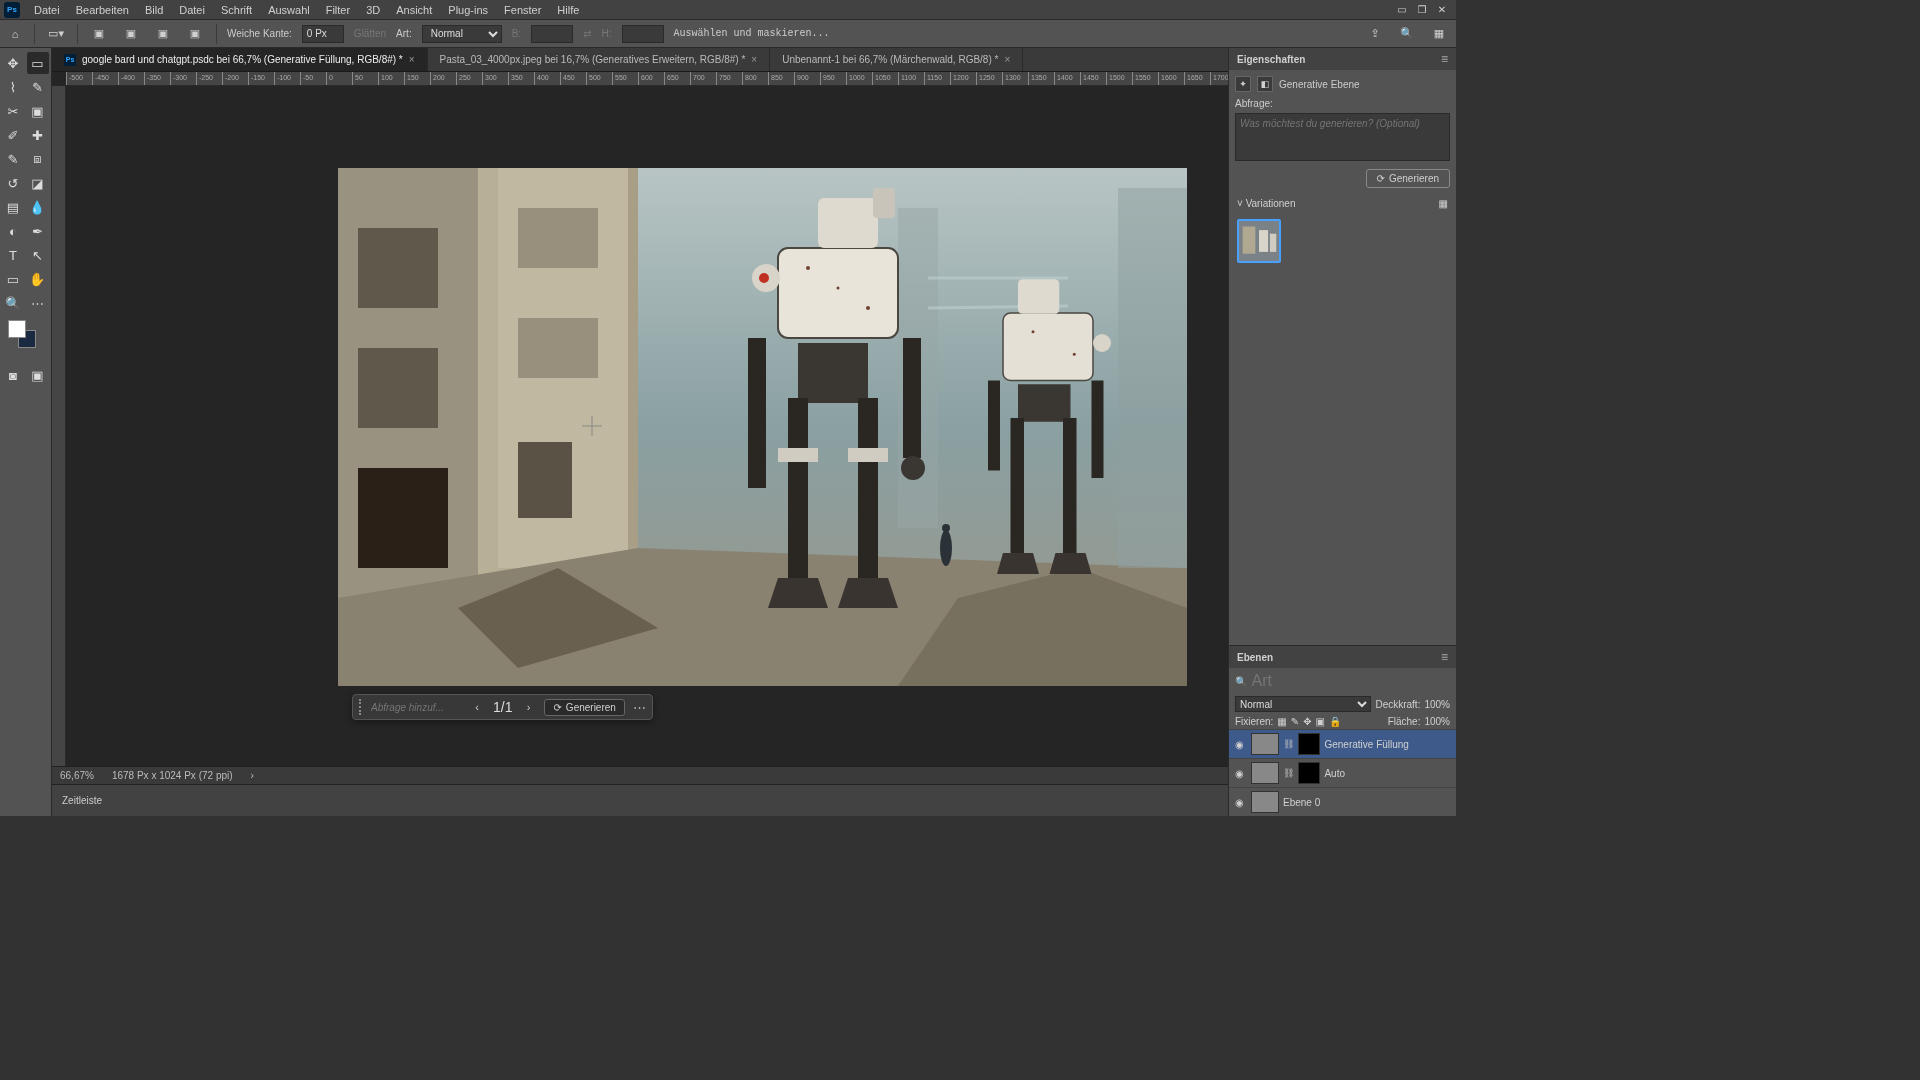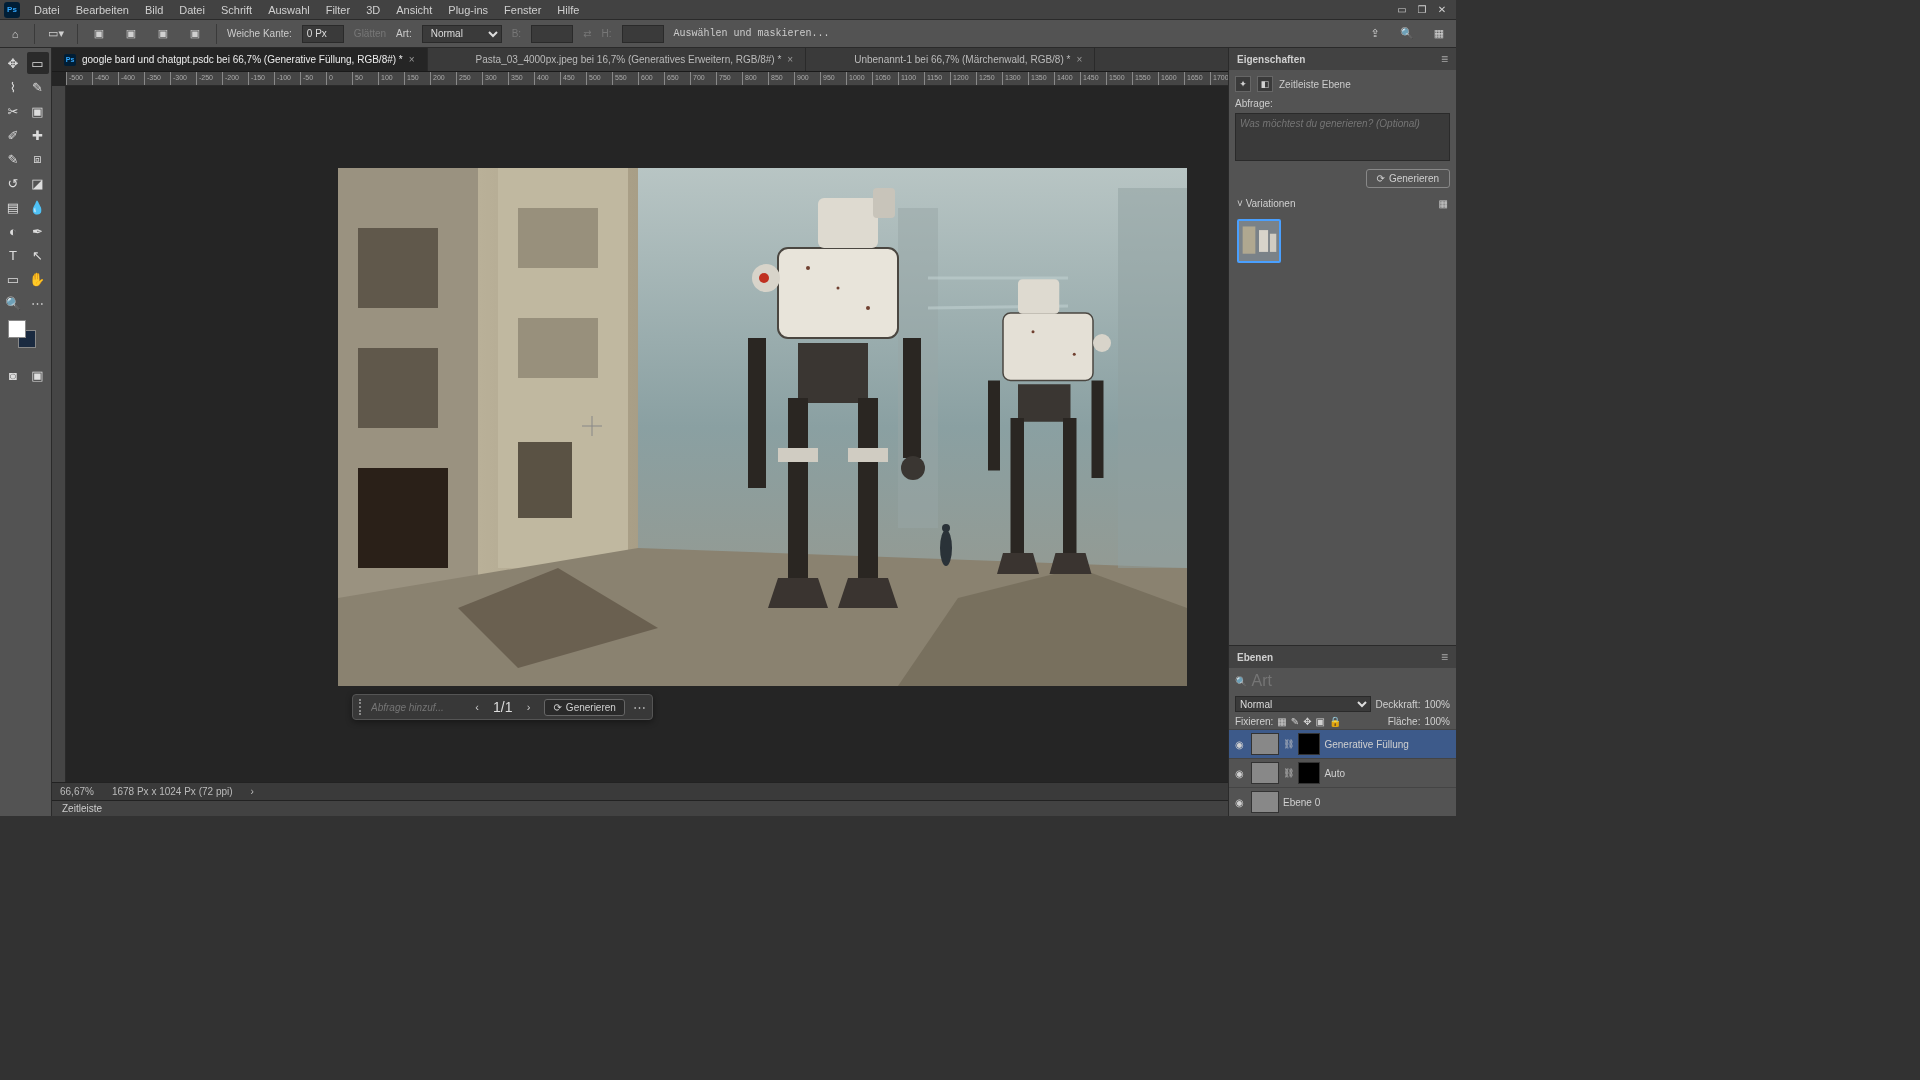--- a/index.html
+++ b/index.html
@@ -24,21 +24,21 @@
 
 .toolbar { width: 52px; background: #535353; border-right: 1px solid #2a2a2a; display: grid; grid-template-columns: 1fr 1fr; gap: 2px; padding: 4px 2px; align-content: start; }
 .toolbar .tool { width: 22px; height: 22px; display: flex; align-items: center; justify-content: center; font-size: 13px; color: #ddd; border-radius: 2px; }
 .toolbar .tool.active { background: #2a2a2a; }
 .toolbar .colors { grid-column: 1 / -1; padding: 4px 2px; position: relative; height: 40px; display:flex; align-items:flex-start; justify-content:flex-start; }
 .toolbar .fg { width: 18px; height: 18px; background: #fff; border: 1px solid #888; position: absolute; left: 6px; top: 4px; z-index: 2; }
 .toolbar .bg { width: 18px; height: 18px; background: #1a2a40; border: 1px solid #888; position: absolute; left: 16px; top: 14px; z-index: 1; }
 .toolbar .bottom-tools { grid-column: 1 / -1; display:grid; grid-template-columns:1fr 1fr; gap:2px; padding-top:6px;}
 
 .center { flex: 1; background: #252525; display: flex; flex-direction: column; position: relative; }
-.doctabs { height: 24px; background: #3a3a3a; display: flex; align-items: stretch; border-bottom: 1px solid #1a1a1a; gap: 36px; }
+.doctabs { height: 24px; background: #3a3a3a; display: flex; align-items: stretch; border-bottom: 1px solid #1a1a1a; }
 .doctab { padding: 0 12px; display: flex; align-items: center; gap: 6px; border-right: 1px solid #2a2a2a; font-size: 10px; color: #bbb; }
 .doctab.active { background: #252525; color: #eee; }
 .doctab .close { font-size: 10px; color: #999; }
 .doc-ps { width: 12px; height: 12px; background: #001e36; border-radius: 2px; display:flex; align-items:center; justify-content:center; font-size:7px; color:#31a8ff; font-weight:bold;}
 
 .ruler-h { height: 14px; background: #454545; border-bottom: 1px solid #2a2a2a; margin-left: 14px; position: relative; display: flex; overflow: hidden; }
 .ruler-h .tick { position: absolute; height: 100%; border-left: 1px solid #888; font-size: 7px; color: #aaa; padding-left: 2px; padding-top: 2px; }
 .canvas-row { flex: 1; display: flex; overflow: hidden; }
 .ruler-v { width: 14px; background: #454545; border-right: 1px solid #2a2a2a; }
 .canvas-area { flex: 1; position: relative; background: #252525; }
@@ -47,21 +47,21 @@
 
 .gen-bar { position: absolute; left: 286px; top: 608px; height: 26px; background: #383838; border: 1px solid #555; border-radius: 4px; display: flex; align-items: center; gap: 8px; padding: 0 6px; box-shadow: 0 2px 6px rgba(0,0,0,.4); }
 .gen-bar .grip { width: 4px; height: 16px; border-left: 2px dotted #888;}
 .gen-bar .prompt-in { background: transparent; border: none; font-style: italic; color: #888; font-size: 10px; width: 90px; }
 .gen-bar .nav-btn { width: 16px; font-size: 11px; color: #ccc; text-align:center;}
 .gen-bar .count { font-size: 14px; color: #ddd; }
 .gen-bar .gen-btn { background: #2a2a2a; border: 1px solid #666; border-radius: 3px; padding: 2px 8px; font-size: 10px; display:flex; align-items:center; gap:4px;}
 .gen-bar .more { font-size: 13px; color: #ccc; }
 
 .statusbar { height: 18px; background: #3a3a3a; border-top: 1px solid #222; display: flex; align-items: center; padding: 0 8px; gap: 18px; font-size: 10px; color: #bbb; }
-.timeline { height: 16px; background: #424242; border-top:1px solid #222; padding: 0 10px; display:flex; align-items:center; font-size:10px; color:#ccc;}
+.timeline { height: 32px; background: #424242; border-top:1px solid #222; padding: 0 10px; display:flex; align-items:center; font-size:10px; color:#ccc;}
 
 .rightpanel { width: 228px; background: #535353; border-left: 1px solid #2a2a2a; display: flex; flex-direction: column; font-size: 10px; }
 .panel-head { padding: 4px 8px; background: #424242; font-weight: bold; font-size: 10px; display:flex; align-items:center; justify-content:space-between;}
 .panel-head .ham { font-size:12px; color:#aaa;}
 .props { padding: 6px; }
 .props .row1 { display: flex; align-items: center; gap: 6px; margin-bottom: 6px; }
 .props .icon-sq { width: 16px; height: 16px; background: #3a3a3a; border:1px solid #666; display:flex; align-items:center; justify-content:center; font-size:9px;}
 .props .lbl { font-size: 10px; color: #ccc; }
 .props textarea { width: 100%; height: 48px; background: #3a3a3a; border: 1px solid #2a2a2a; color: #888; font-style: italic; font-size: 10px; padding: 4px; resize: none; margin-top:4px;}
 .props .gen-row { display:flex; justify-content:flex-end; margin-top:6px;}
@@ -350,21 +350,21 @@
 
   <div class="rightpanel">
     <div class="panel-head">
       <span>Eigenschaften</span>
         <span class="ham">≡</span>
     </div>
     <div class="props">
       <div class="row1">
         <div class="icon-sq">✦</div>
         <div class="icon-sq">◧</div>
-        <span class="lbl">Zeitleiste Ebene</span>
+        <span class="lbl">Generative Ebene</span>
       </div>
       <div class="lbl">Abfrage:</div>
       <textarea placeholder="Was möchtest du generieren? (Optional)" style=""></textarea>
       <div class="gen-row">
         <div class="gen-btn2">
             <span>⟳</span>
             <span>Generieren</span>
           </div>
       </div>
     </div>

